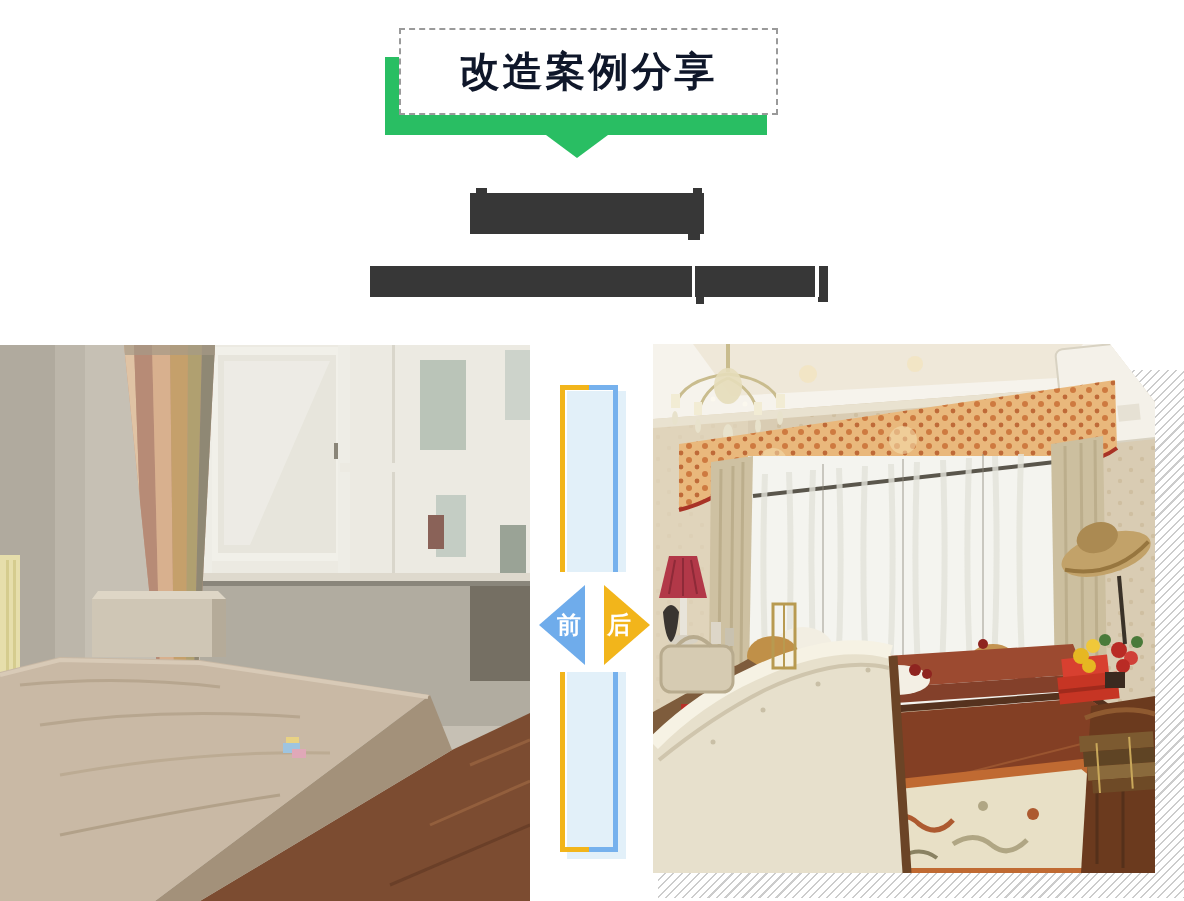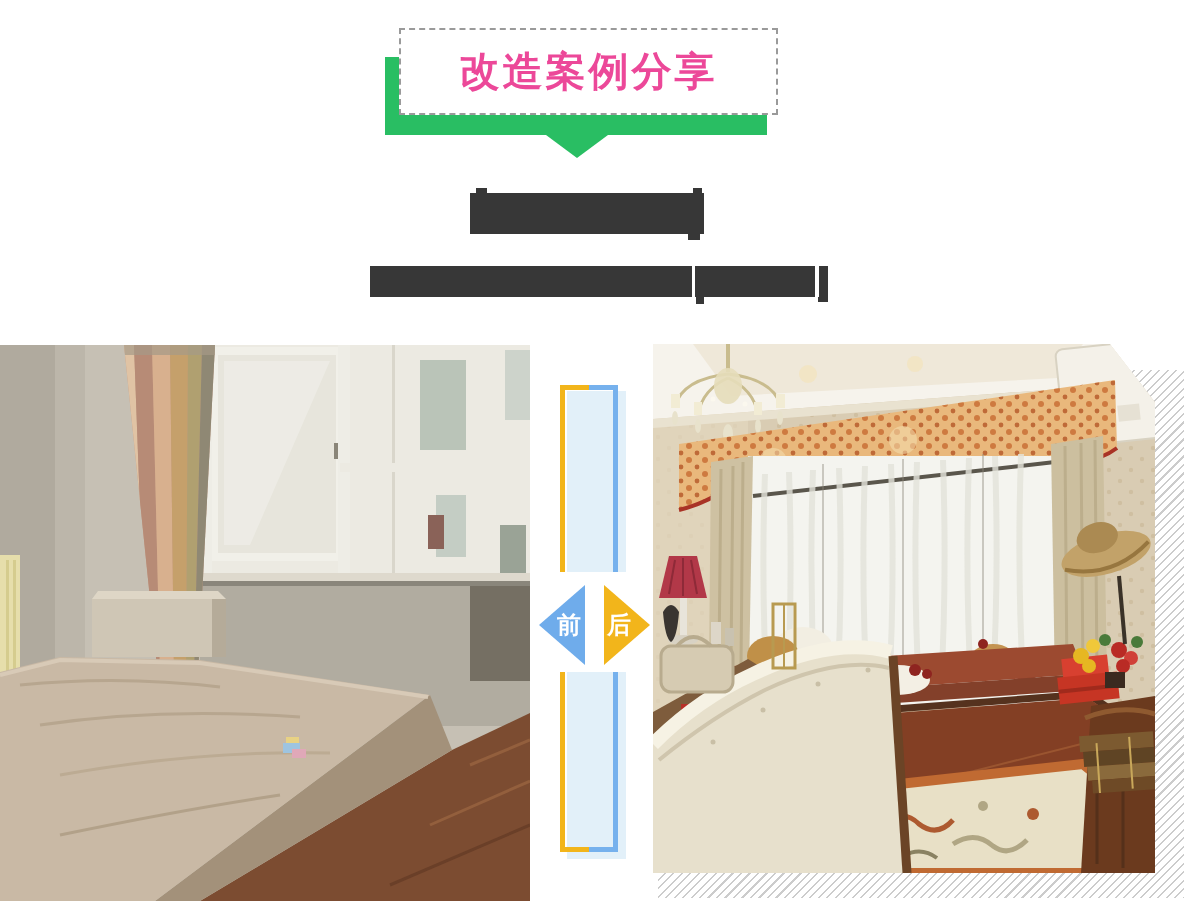--- a/index.html
+++ b/index.html
@@ -11,21 +11,21 @@
   
   .ribbon-v{position:absolute;left:385px;top:57px;width:15px;height:78px;background:#29BE63;}
   .ribbon-h{position:absolute;left:385px;top:115px;width:382px;height:20px;background:#29BE63;}
   .ribbon-tri{position:absolute;left:546px;top:135px;width:62px;height:23px;background:#29BE63;
     clip-path:polygon(0 0,100% 0,50% 100%);}
   .title-box{
     position:absolute;left:399px;top:28px;width:379px;height:87px;box-sizing:border-box;
     background:#ffffff;border:2px dashed #9a9a9a;
     display:flex;align-items:center;justify-content:center;
   }
-  .title-box span{font-size:40px;font-weight:bold;color:#ec4899;letter-spacing:3px;}
+  .title-box span{font-size:40px;font-weight:bold;color:#0f172a;letter-spacing:3px;}
   
   .bar{position:absolute;background:#373737;}
   .bar-heading{left:470px;top:193px;width:234px;height:41px;}
   .bar-sub{left:370px;top:266px;width:458px;height:31px;}
   .notch{position:absolute;background:#373737;}
   .slit{position:absolute;background:#ffffff;}
   
   .frame-shadow{position:absolute;left:567px;top:391px;width:59px;height:468px;background:#E2F0F9;}
   .frame-left{position:absolute;left:560px;top:385px;width:29px;height:467px;box-sizing:border-box;
     border-left:5px solid #F2B51B;border-top:5px solid #F2B51B;border-bottom:5px solid #F2B51B;}

